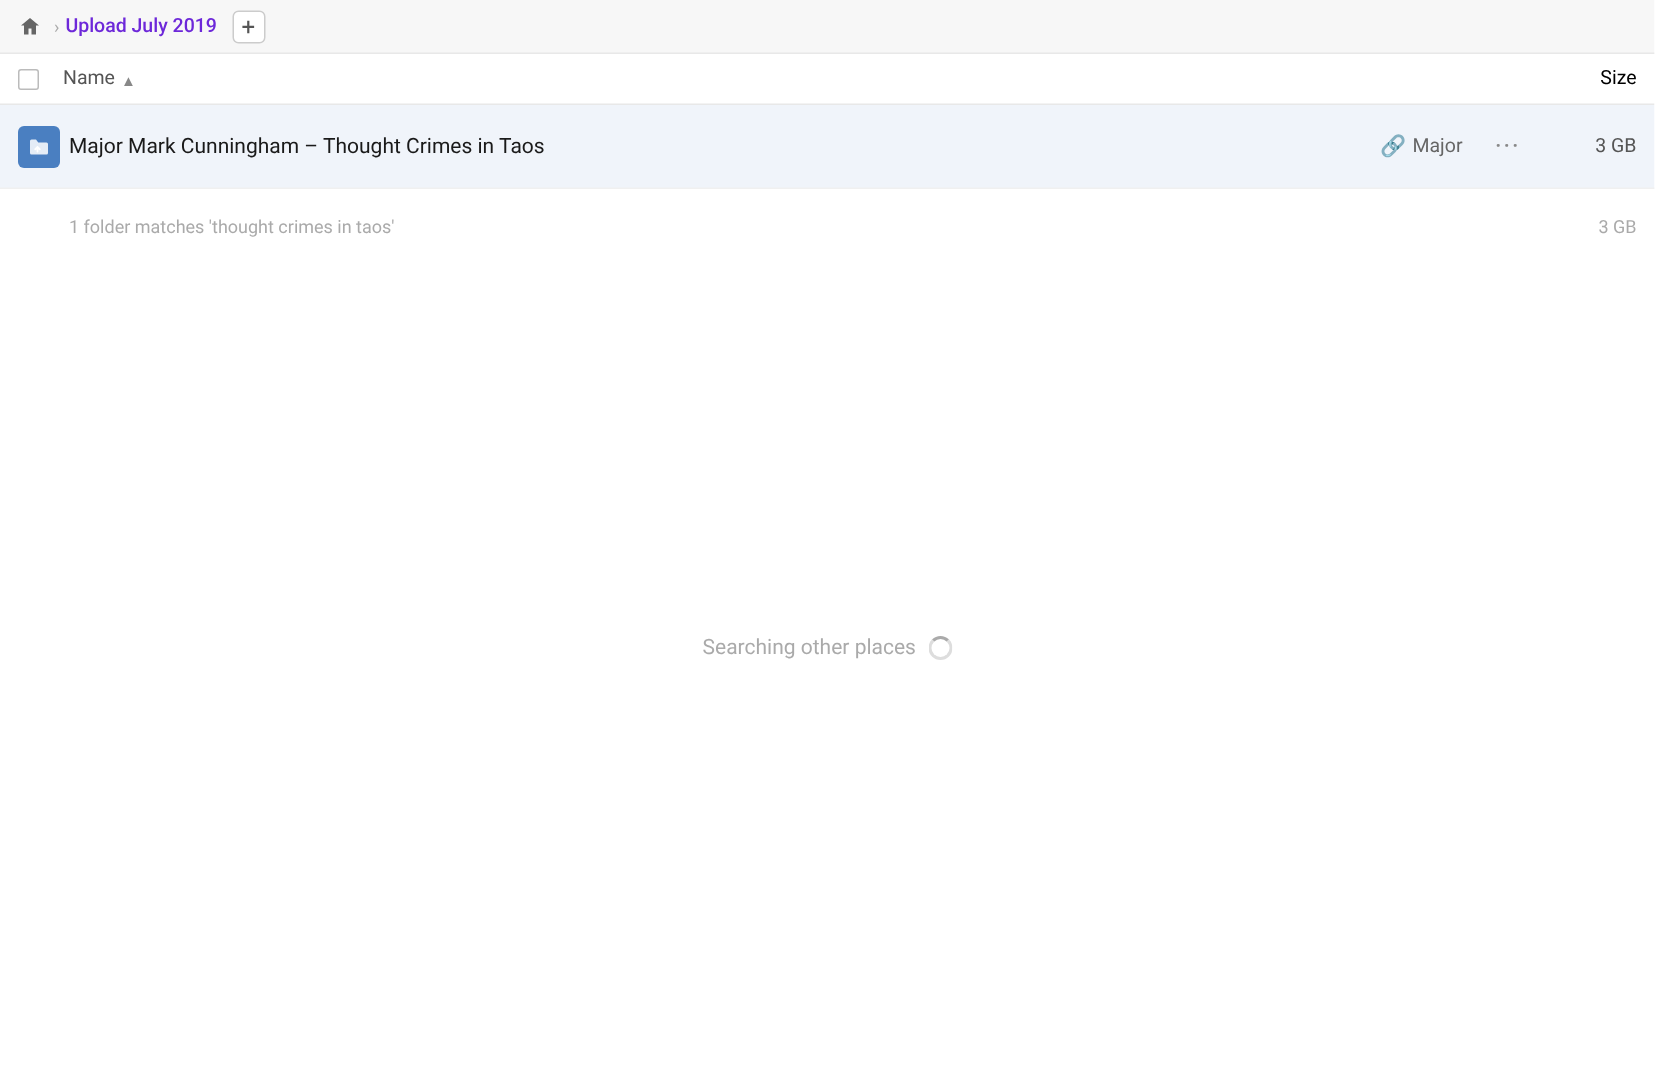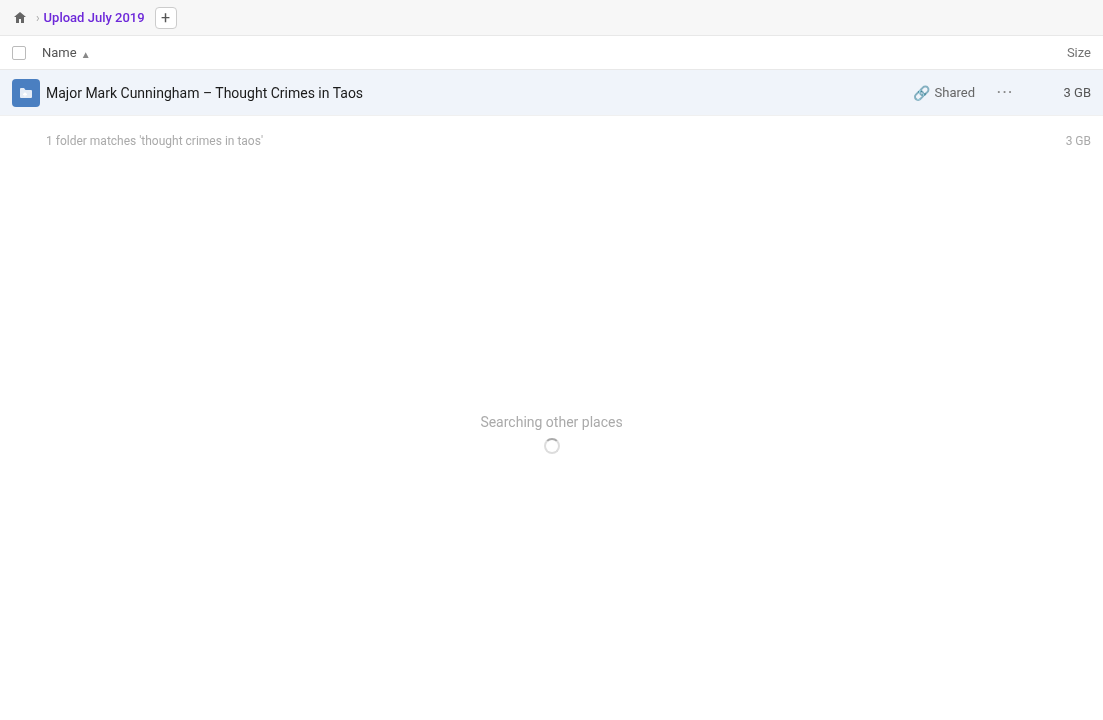--- a/index.html
+++ b/index.html
@@ -91,28 +91,28 @@
 
     .sort-arrow {
       font-size: 10px;
       color: #888;
     }
 
     .col-size-header {
       width: 80px;
       text-align: right;
       font-size: 13px;
-      color: #737373;
+      color: #000000;
     }
 
     
     .file-row {
       display: flex;
       align-items: center;
-      height: 46px;
+      height: 56px;
       padding: 0 12px;
       border-bottom: 1px solid #f0f0f0;
       background: #f0f4fa;
       cursor: pointer;
     }
 
     .file-icon-wrap {
       width: 30px;
       flex-shrink: 0;
       display: flex;
@@ -188,21 +188,20 @@
       color: #aaa;
     }
 
     
     .searching-section {
       display: flex;
       align-items: center;
       justify-content: center;
       margin-top: 260px;
       gap: 8px;
-      flex-direction: column;
     }
 
     .searching-text {
       font-size: 14px;
       color: #aaa;
     }
 
     .spinner {
       width: 16px;
       height: 16px;
@@ -257,21 +256,21 @@
     <div class="folder-icon-blue">
       <svg width="16" height="16" viewBox="0 0 16 16" fill="none">
         <path d="M2 4a1 1 0 011-1h3l1.5 2H13a1 1 0 011 1v6a1 1 0 01-1 1H3a1 1 0 01-1-1V4z" fill="white" opacity="0.85"></path>
         <path d="M7 8v3M5.5 9.5l1.5-1.5 1.5 1.5" stroke="white" stroke-width="1.2" stroke-linecap="round"></path>
       </svg>
     </div>
   </div>
   <span class="file-name">Major Mark Cunningham – Thought Crimes in Taos</span>
   <div class="shared-badge">
     <span class="link-icon">🔗</span>
-    <span>Shared</span>
+    <span>Major</span>
   </div>
   <div class="more-btn">···</div>
   <span class="file-size">3 GB</span>
 </div>
 
 <div class="match-info">
   <span>1 folder matches 'thought crimes in taos'</span>
   <span class="match-size">3 GB</span>
 </div>
 

